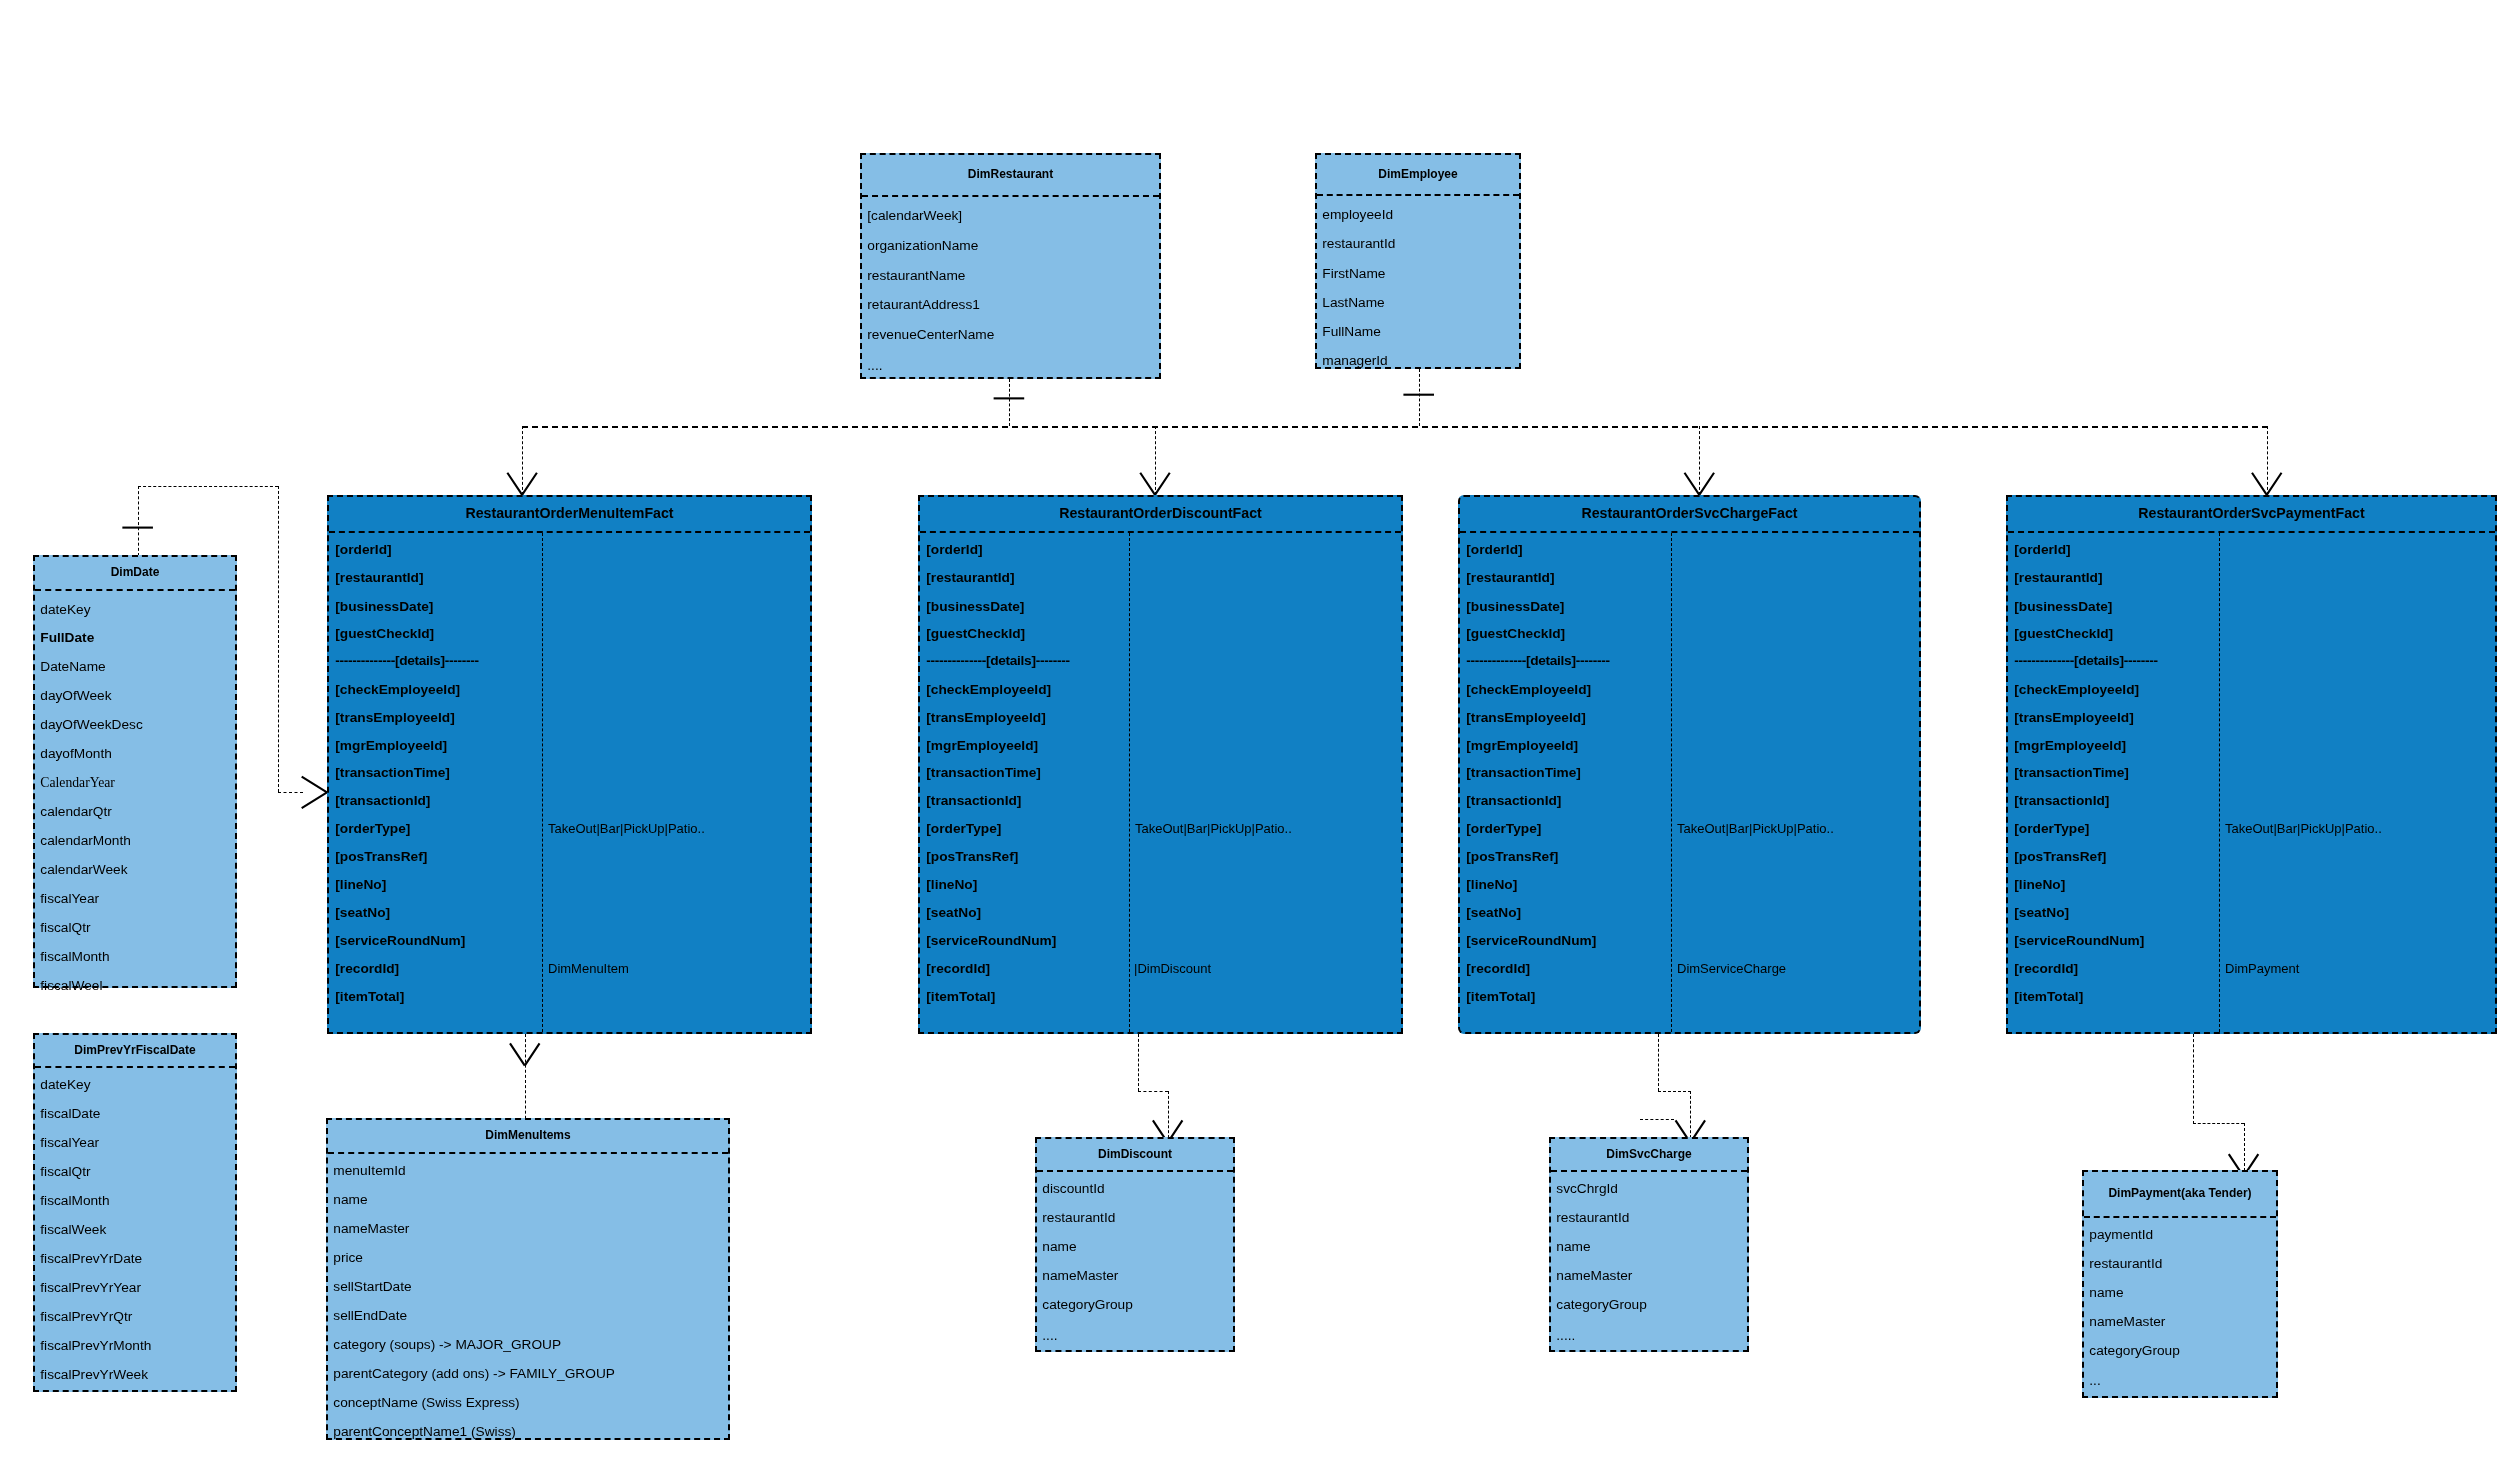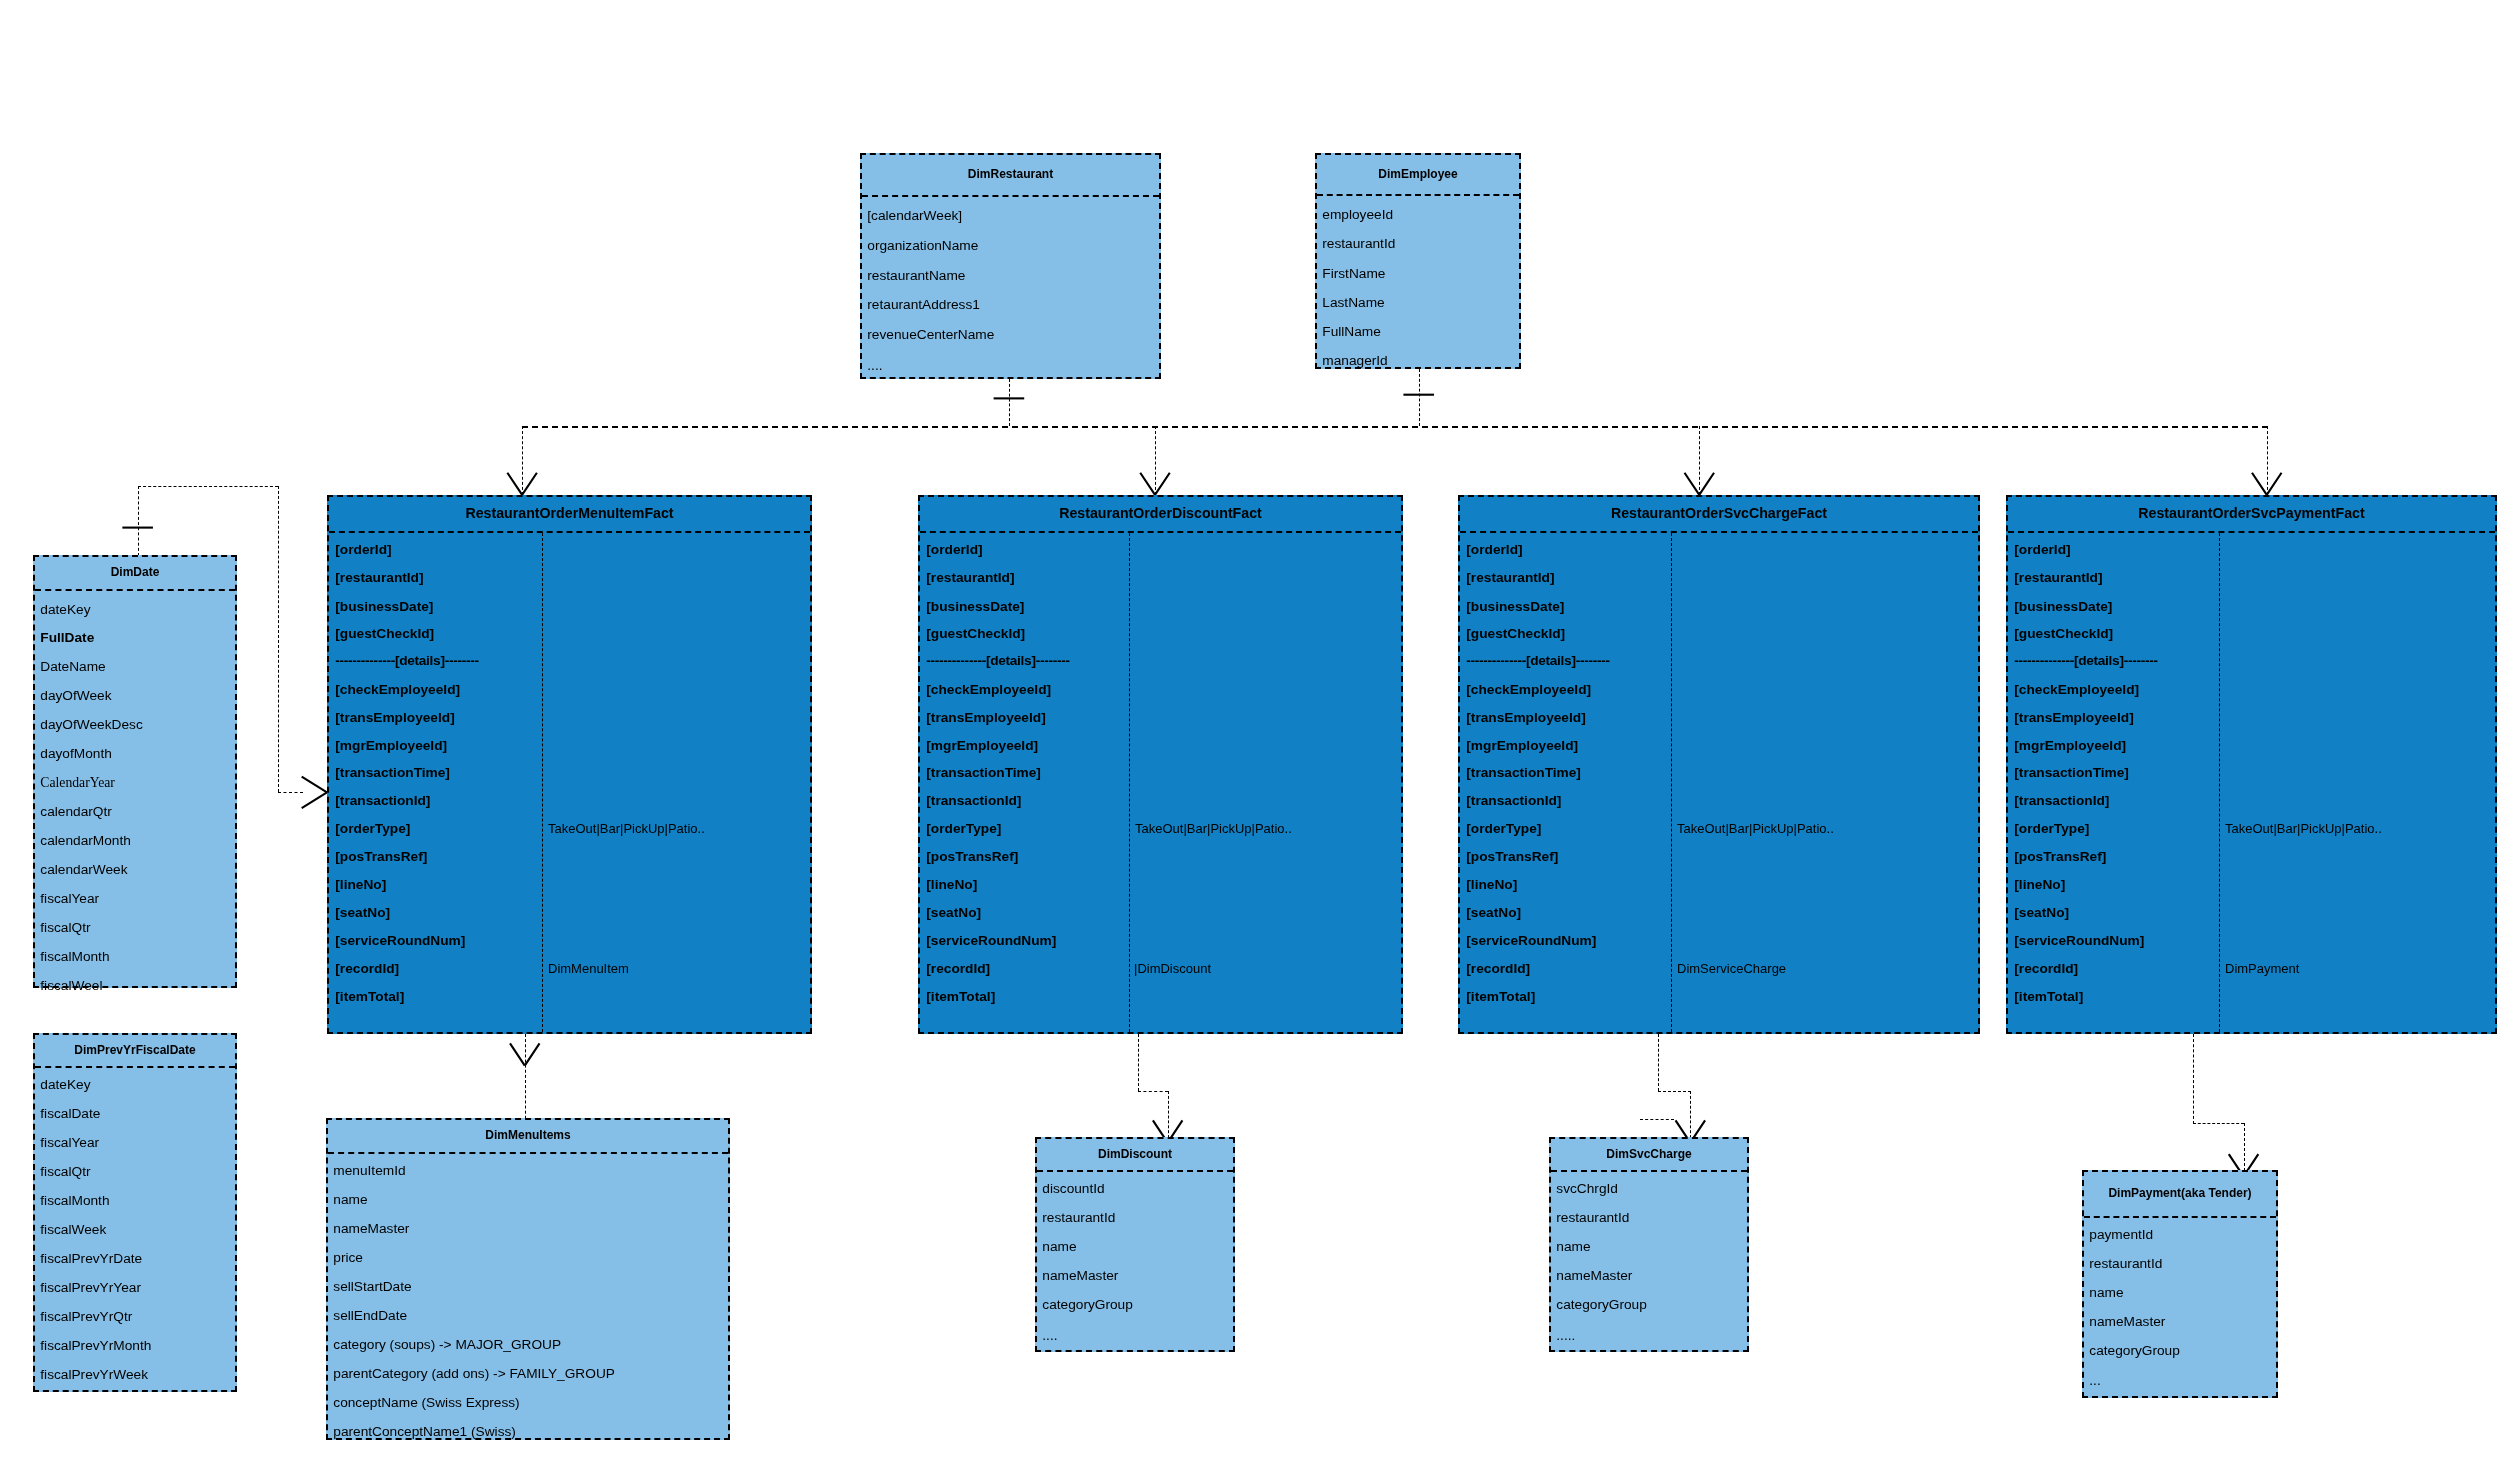--- a/index.html
+++ b/index.html
@@ -224,21 +224,21 @@
       <div class="attr" style="top:345px;">[lineNo]</div>
       <div class="attr" style="top:373px;">[seatNo]</div>
       <div class="attr" style="top:401px;">[serviceRoundNum]</div>
       <div class="attr" style="top:429px;">[recordId]</div>
       <div class="attr" style="top:457px;">[itemTotal]</div>
       <div class="note" style="left:215px;top:289px;">TakeOut|Bar|PickUp|Patio..</div>
       <div class="note" style="left:214px;top:429px;">|DimDiscount</div>
     </div>
   </div>
 
-  <div class="ent fact" style="left:1458px;top:495px;width:522px;height:539px;">
+  <div class="ent fact" style="left:1458px;top:495px;width:463px;height:539px;border-radius:6px;">
     <div class="ent-hdr" style="height:36px;">RestaurantOrderSvcChargeFact</div>
     <div class="ent-body" style="height:499px;">
       <div class="fact-divider" style="left:211px;"></div>
       <div class="attr" style="top:9.5px;">[orderId]</div>
       <div class="attr" style="top:38px;">[restaurantId]</div>
       <div class="attr" style="top:67px;">[businessDate]</div>
       <div class="attr" style="top:94px;">[guestCheckId]</div>
       <div class="attr sep" style="top:121px;">--------------[details]--------</div>
       <div class="attr" style="top:150px;">[checkEmployeeId]</div>
       <div class="attr" style="top:178px;">[transEmployeeId]</div>

